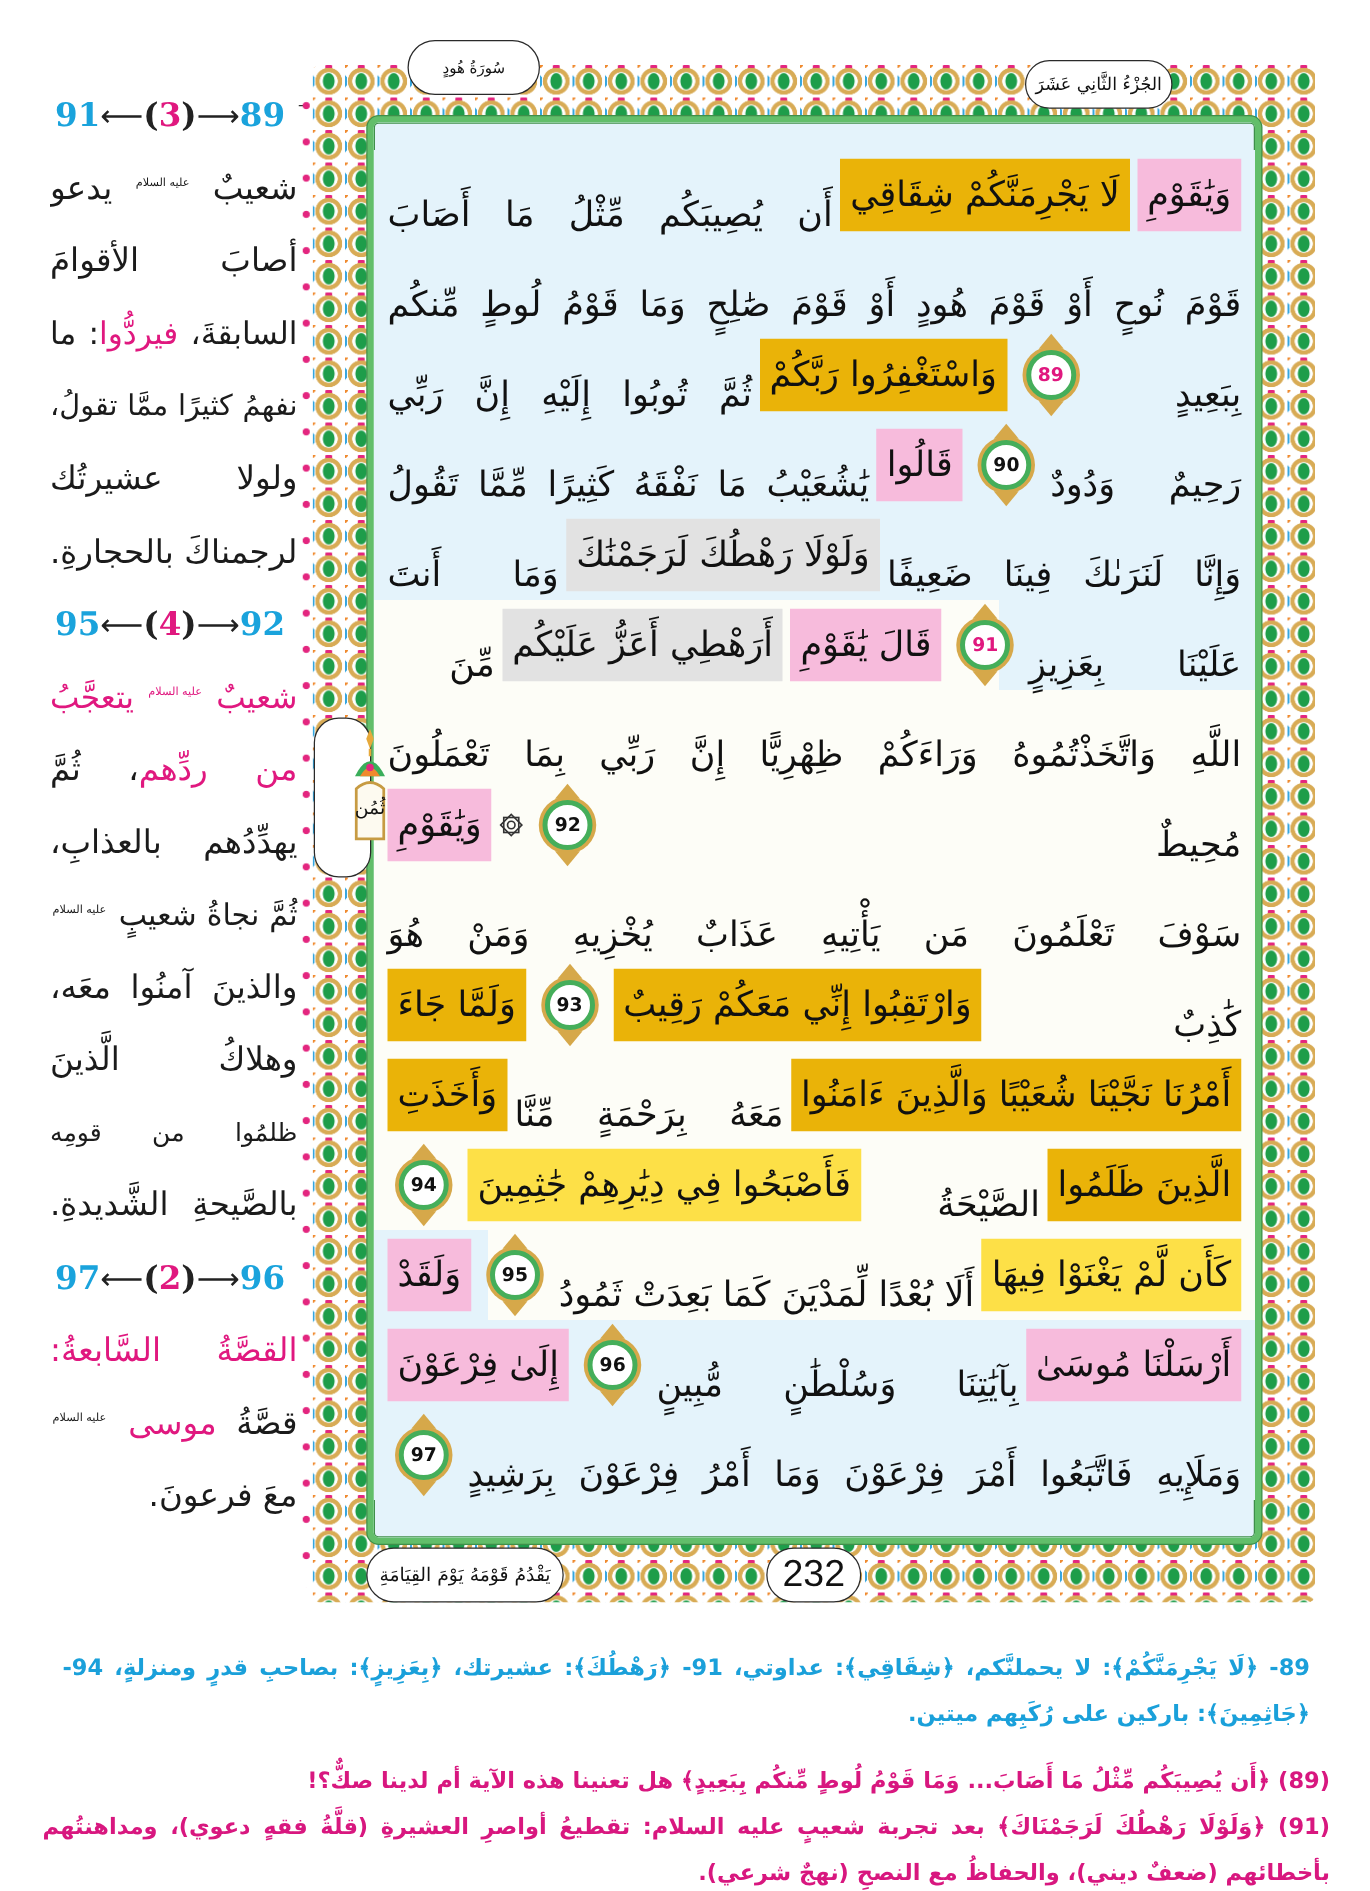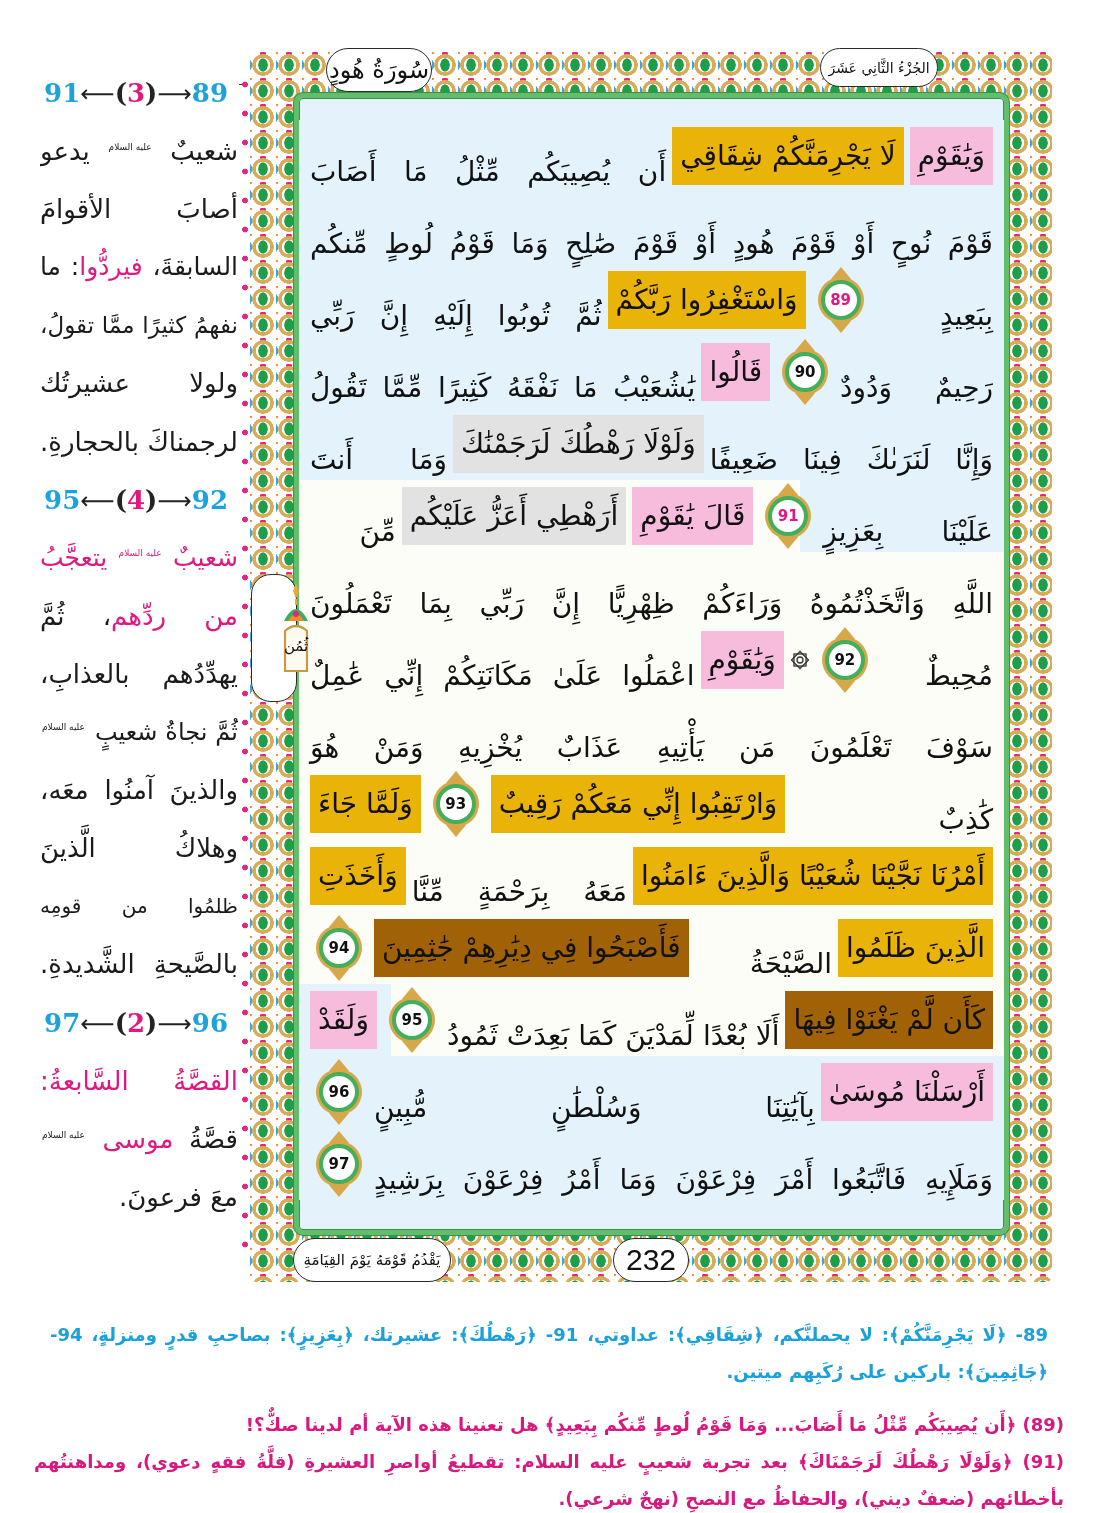--- a/index.html
+++ b/index.html
@@ -66,21 +66,21 @@
   .bg-w { background:#fdfdf7; }
   .bg-split6 { background:linear-gradient(to left, #e4f3fb 0 29%, #fdfdf7 29% 100%); }
   .bg-split13 { background:linear-gradient(to left, #fdfdf7 0 87%, #e4f3fb 87% 100%); }
 
   .seg { min-width:max-content;margin-top:32px; }
   .seg.plain { flex:1 1 auto; text-align:justify; text-align-last:justify; padding:0 3px; }
   .seg.hl { flex:none; height:58px; display:flex; align-items:center; padding:0 8px; margin:0 3px; }
   .pink { background:#f7bbdc; }
   .yellow { background:#eab308; }
   .gray { background:#e2e2e2; }
-  .blue { background:#a16207; }
+  .blue { background:#fde047; }
 
   .ayah {
     flex:none; position:relative; width:32px; height:32px; margin:0 12px;
     border-radius:50%; background:#fff; border:4px solid #45ae5a;
     box-shadow:0 0 0 3px #d6a84a;
     display:flex; align-items:center; justify-content:center;
     font:bold 15px "DejaVu Sans", sans-serif; color:#111; direction:ltr;
   }
   .ayah.fn { color:#e0187f; }
   .ayah::before, .ayah::after {
@@ -89,21 +89,21 @@
   }
   .ayah::before { top:-17px; border-bottom:12px solid #d6a84a; }
   .ayah::after { bottom:-17px; border-top:12px solid #d6a84a; }
   .hizb-star { flex:none; width:22px; height:22px; margin:0 2px; }
 
   .pill {
     position:absolute; z-index:2; background:#fff; border:1.5px solid #2a2a2a; border-radius:22px;
     display:flex; align-items:center; justify-content:center; direction:rtl; white-space:nowrap;
     font-family:"DejaVu Sans", sans-serif; color:#111; box-sizing:border-box;
   }
-  .surah-pill { left:326px; top:48px; width:106px; height:44px; font-size:24px; }
+  .surah-pill { left:326px; top:32px; width:106px; height:44px; font-size:12px; }
   .juz-pill { left:820px; top:48px; width:118px; height:39px; font-size:14px; }
   .catch-pill { left:293px; top:1238px; width:158px; height:44px; font-size:15px; }
   .page-pill { left:613px; top:1238px; width:76px; height:44px; font-family:"Liberation Sans", sans-serif; font-size:30px; direction:ltr; }
 
   .thumn {
     position:absolute; z-index:2; left:251px; top:574px; width:44px; height:128px;
     background:#fff; border:1.5px solid #2a2a2a; border-radius:20px; box-sizing:border-box;
     display:flex; flex-direction:column; align-items:center; padding-top:6px;padding-left:44px;
   }
   .thumn-text { font-size:15px; direction:rtl; margin-top:-36px; color:#111; }
@@ -232,21 +232,20 @@
             <span>92</span>
           </span>
         <svg class="hizb-star" viewBox="0 0 22 22">
           <g fill="none" stroke="#333" stroke-width="1.3">
             <rect x="5" y="5" width="12" height="12"></rect>
             <rect x="5" y="5" width="12" height="12" transform="rotate(45 11 11)"></rect>
             <circle cx="11" cy="11" r="3"></circle>
           </g>
         </svg>
         <span class="seg hl pink">وَيَٰقَوْمِ</span>
-        <span class="seg plain">اعْمَلُوا عَلَىٰ مَكَانَتِكُمْ إِنِّي عَٰمِلٌ</span>
       </div>
 
       <div class="qline bg-w" style="font-size: 28px;">
         <span class="seg plain">سَوْفَ تَعْلَمُونَ مَن يَأْتِيهِ عَذَابٌ يُخْزِيهِ وَمَنْ هُوَ</span>
       </div>
 
       <div class="qline bg-w" style="font-size: 28px;">
         <span class="seg plain">كَٰذِبٌ</span>
         <span class="seg hl yellow">وَارْتَقِبُوا إِنِّي مَعَكُمْ رَقِيبٌ</span>
         <span class="ayah">
@@ -278,20 +277,21 @@
           </span>
         <span class="seg hl pink">وَلَقَدْ</span>
       </div>
 
       <div class="qline bg-b" style="font-size: 28px;">
         <span class="seg hl pink">أَرْسَلْنَا مُوسَىٰ</span>
         <span class="seg plain">بِآيَٰتِنَا وَسُلْطَٰنٍ مُّبِينٍ</span>
         <span class="ayah">
             <span>96</span>
           </span>
+        <span class="seg hl pink">إِلَىٰ فِرْعَوْنَ</span>
       </div>
 
       <div class="qline bg-b" style="font-size: 28px;">
         <span class="seg plain">وَمَلَإِيهِ فَاتَّبَعُوا أَمْرَ فِرْعَوْنَ وَمَا أَمْرُ فِرْعَوْنَ بِرَشِيدٍ</span>
         <span class="ayah">
             <span>97</span>
           </span>
       </div>
 
     </div>

